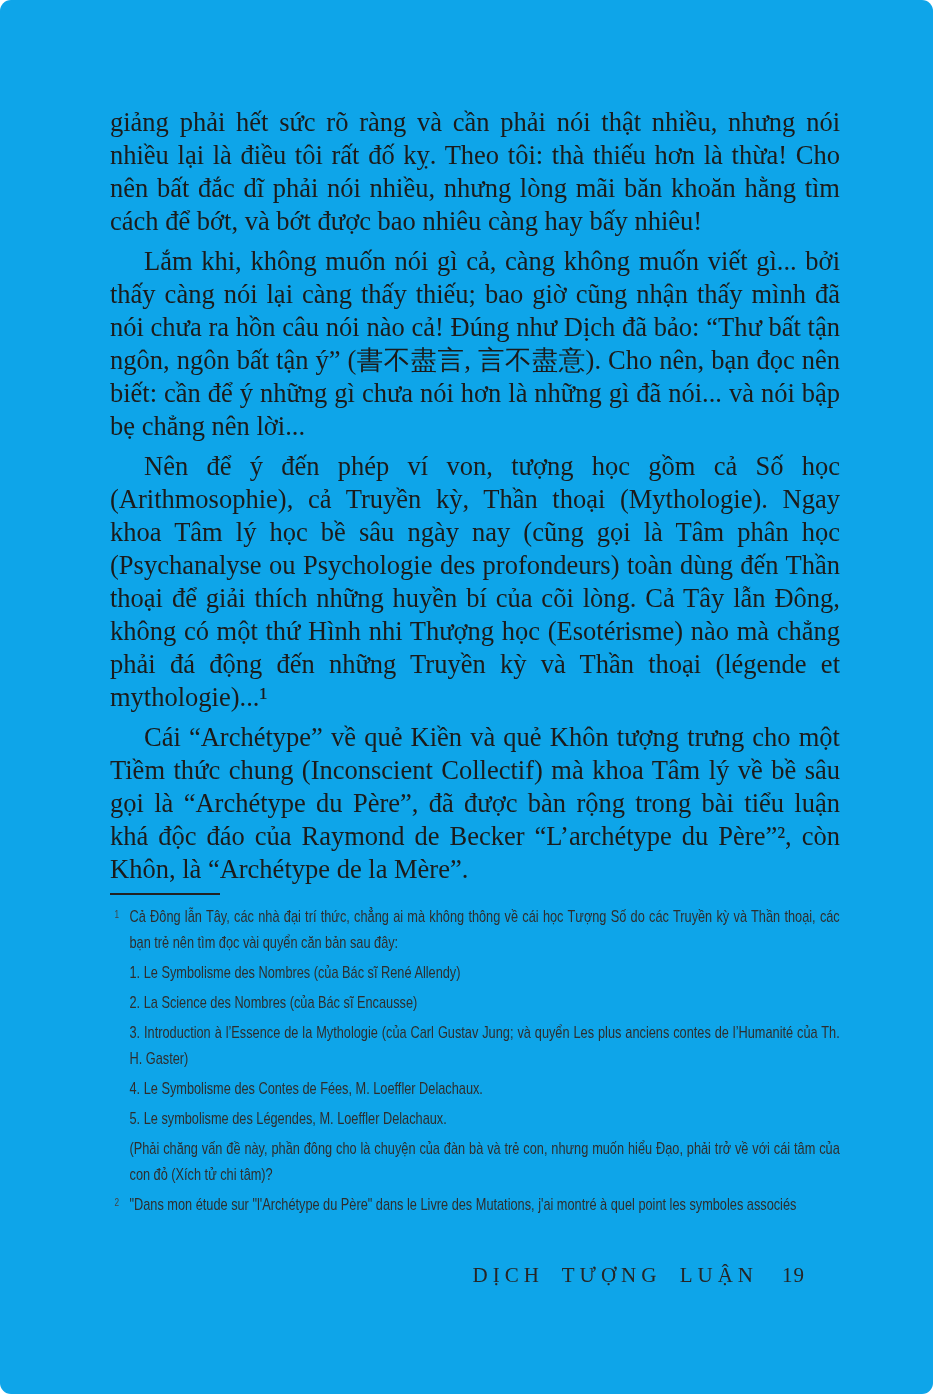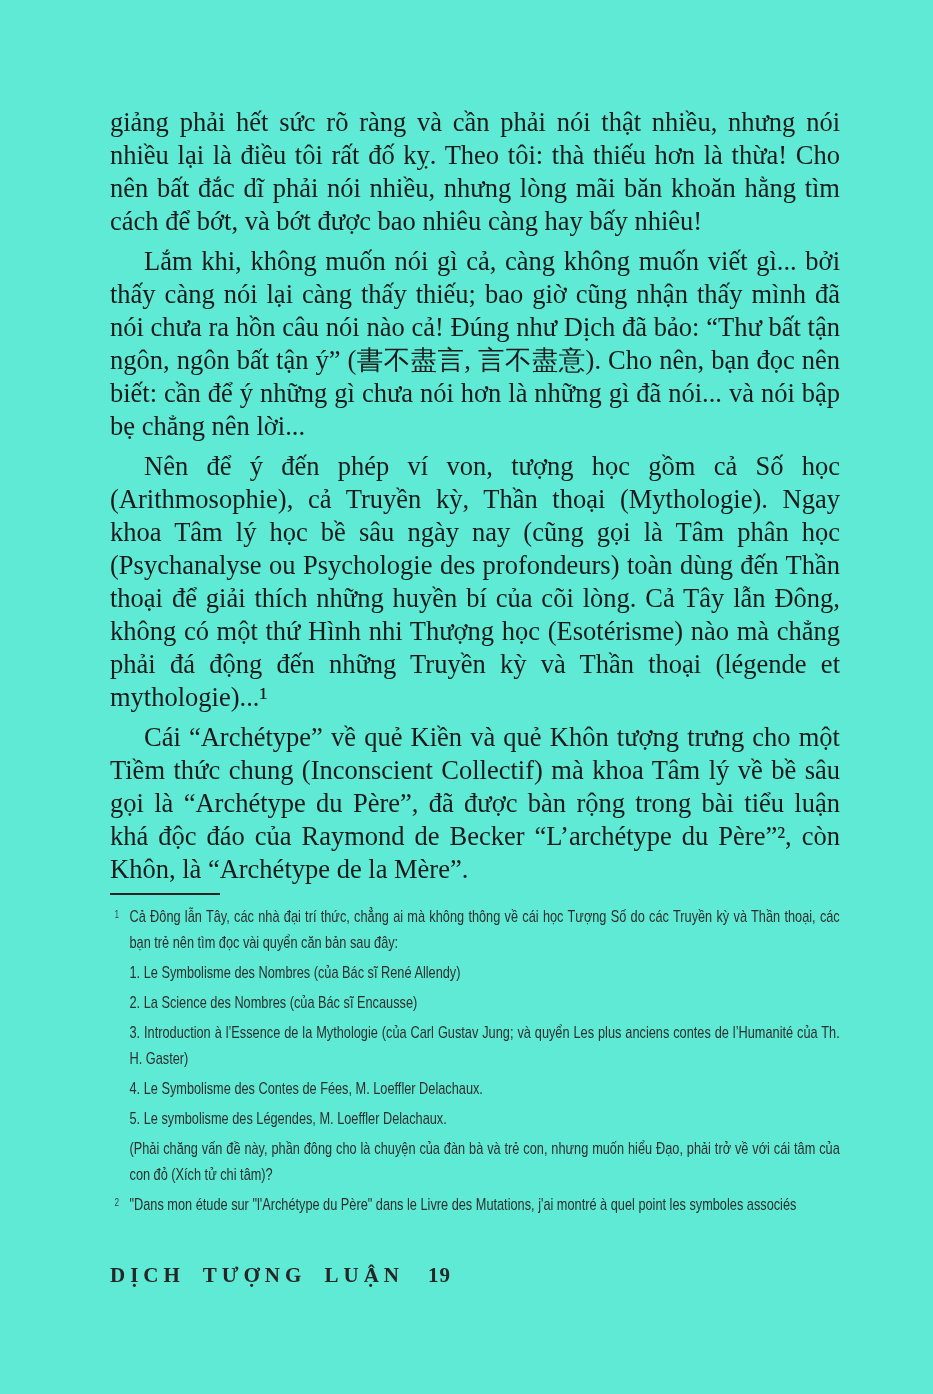--- a/index.html
+++ b/index.html
@@ -4,24 +4,25 @@
 <style>
   html, body {
     margin: 0;
     padding: 0;
     background: #ffffff;
   }
   .page {
     position: relative;
     width: 933px;
     height: 1394px;
-    background: #5eead4;
+    background: #0ea5e9;
     overflow: hidden;
     font-family: "Liberation Serif", serif;
     color: #1b1b1b;
+    border-radius: 11px;
   }
   .content {
     position: absolute;
     left: 110px;
     top: 106px;
     width: 730px;
   }
   .main-text {
     font-size: 26.5px;
     line-height: 33px;
@@ -63,25 +64,24 @@
   }
   .fn-block {
     margin: 0 0 4px 0;
     text-align: justify;
   }
   .footer {
     position: absolute;
     left: 110px;
     top: 1263px;
     width: 695px;
-    text-align: left;
+    text-align: right;
     font-size: 21px;
     color: #262626;
     white-space: nowrap;
-    font-weight: bold;
   }
   .running-title {
     letter-spacing: 5px;
     word-spacing: 8px;
   }
   .page-number {
     margin-left: 24px;
     letter-spacing: 1px;
   }
 </style>

